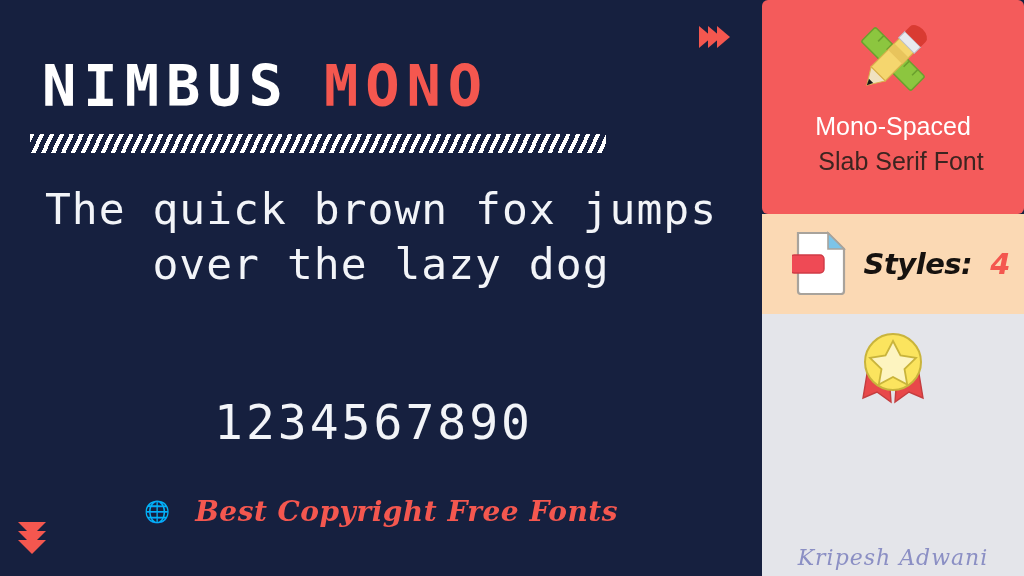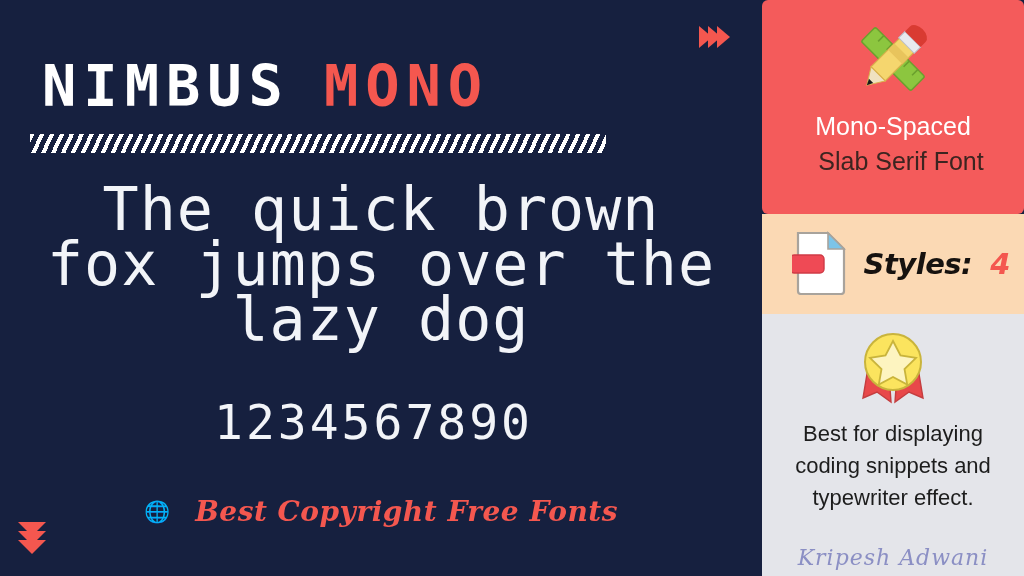--- a/index.html
+++ b/index.html
@@ -53,21 +53,21 @@
       115deg,
       #ffffff 0px, #ffffff 4px,
       #16203f 4px, #16203f 9px
     );
   }
 
   .pangram {
     position:absolute; top:182px; left:30px; right:30px;
     text-align:center;
     font-family:"DejaVu Sans Mono", monospace;
-    font-size:60px;
+    font-size:43px;
     line-height:55px;
     color:#f2f4f8;
     letter-spacing:1px;
   }
 
   .numerals {
     position:absolute; top:398px; left:0; right:15px;
     text-align:center;
     font-family:"DejaVu Sans Mono", monospace;
     font-size:48px;
@@ -245,17 +245,16 @@
 
     <div class="panel p-gray">
       <div class="ico">
         <svg width="84" height="84" viewBox="0 0 84 84">
           <polygon points="18,34 38,46 40,74 26,64 12,70" fill="#e8484a" stroke="#c43d3f" stroke-width="1.4"></polygon>
           <polygon points="66,34 46,46 44,74 58,64 72,70" fill="#e8484a" stroke="#c43d3f" stroke-width="1.4"></polygon>
           <circle cx="42" cy="34" r="28" fill="#fbe45e" stroke="#c9b43c" stroke-width="2"></circle>
           <polygon points="42,13 49.5,27.5 65,29.8 53.5,41 56.2,56.5 42,49 27.8,56.5 30.5,41 19,29.8 34.5,27.5" fill="#fdf4c0" stroke="#c9b43c" stroke-width="1.8"></polygon>
         </svg>
       </div>
-      <div class="desc">Best for displaying coding snippets and typewriter effect.</div>
       <div class="sign">Kripesh Adwani</div>
     </div>
   </div>
 </div>
 
 </body></html>

